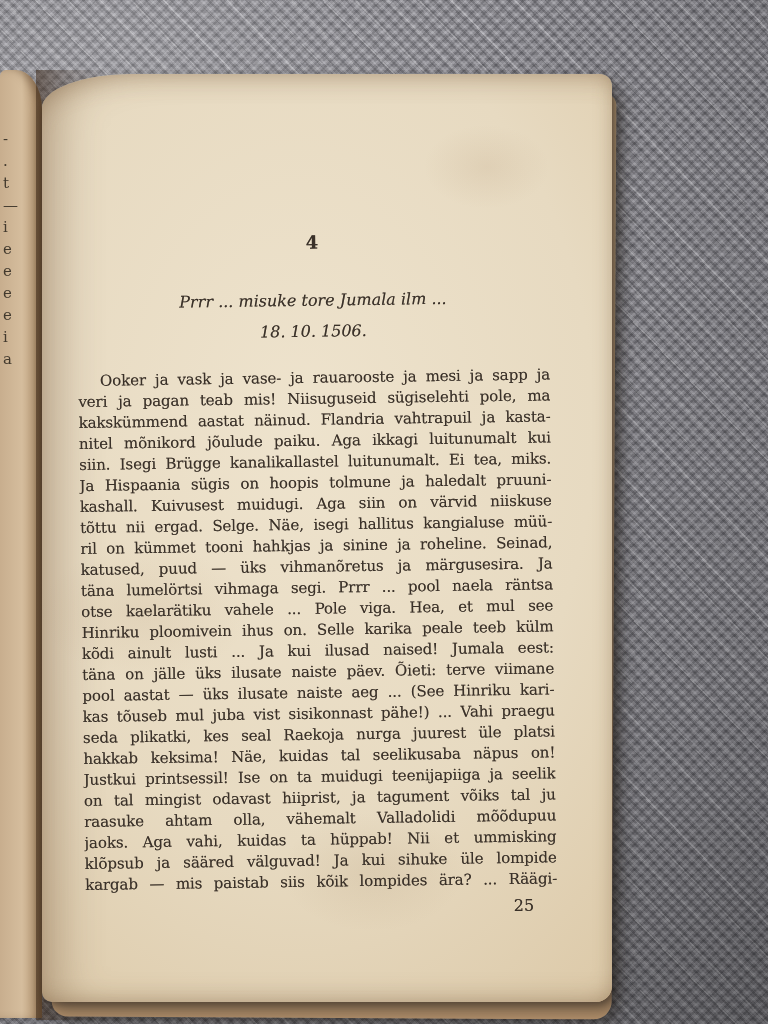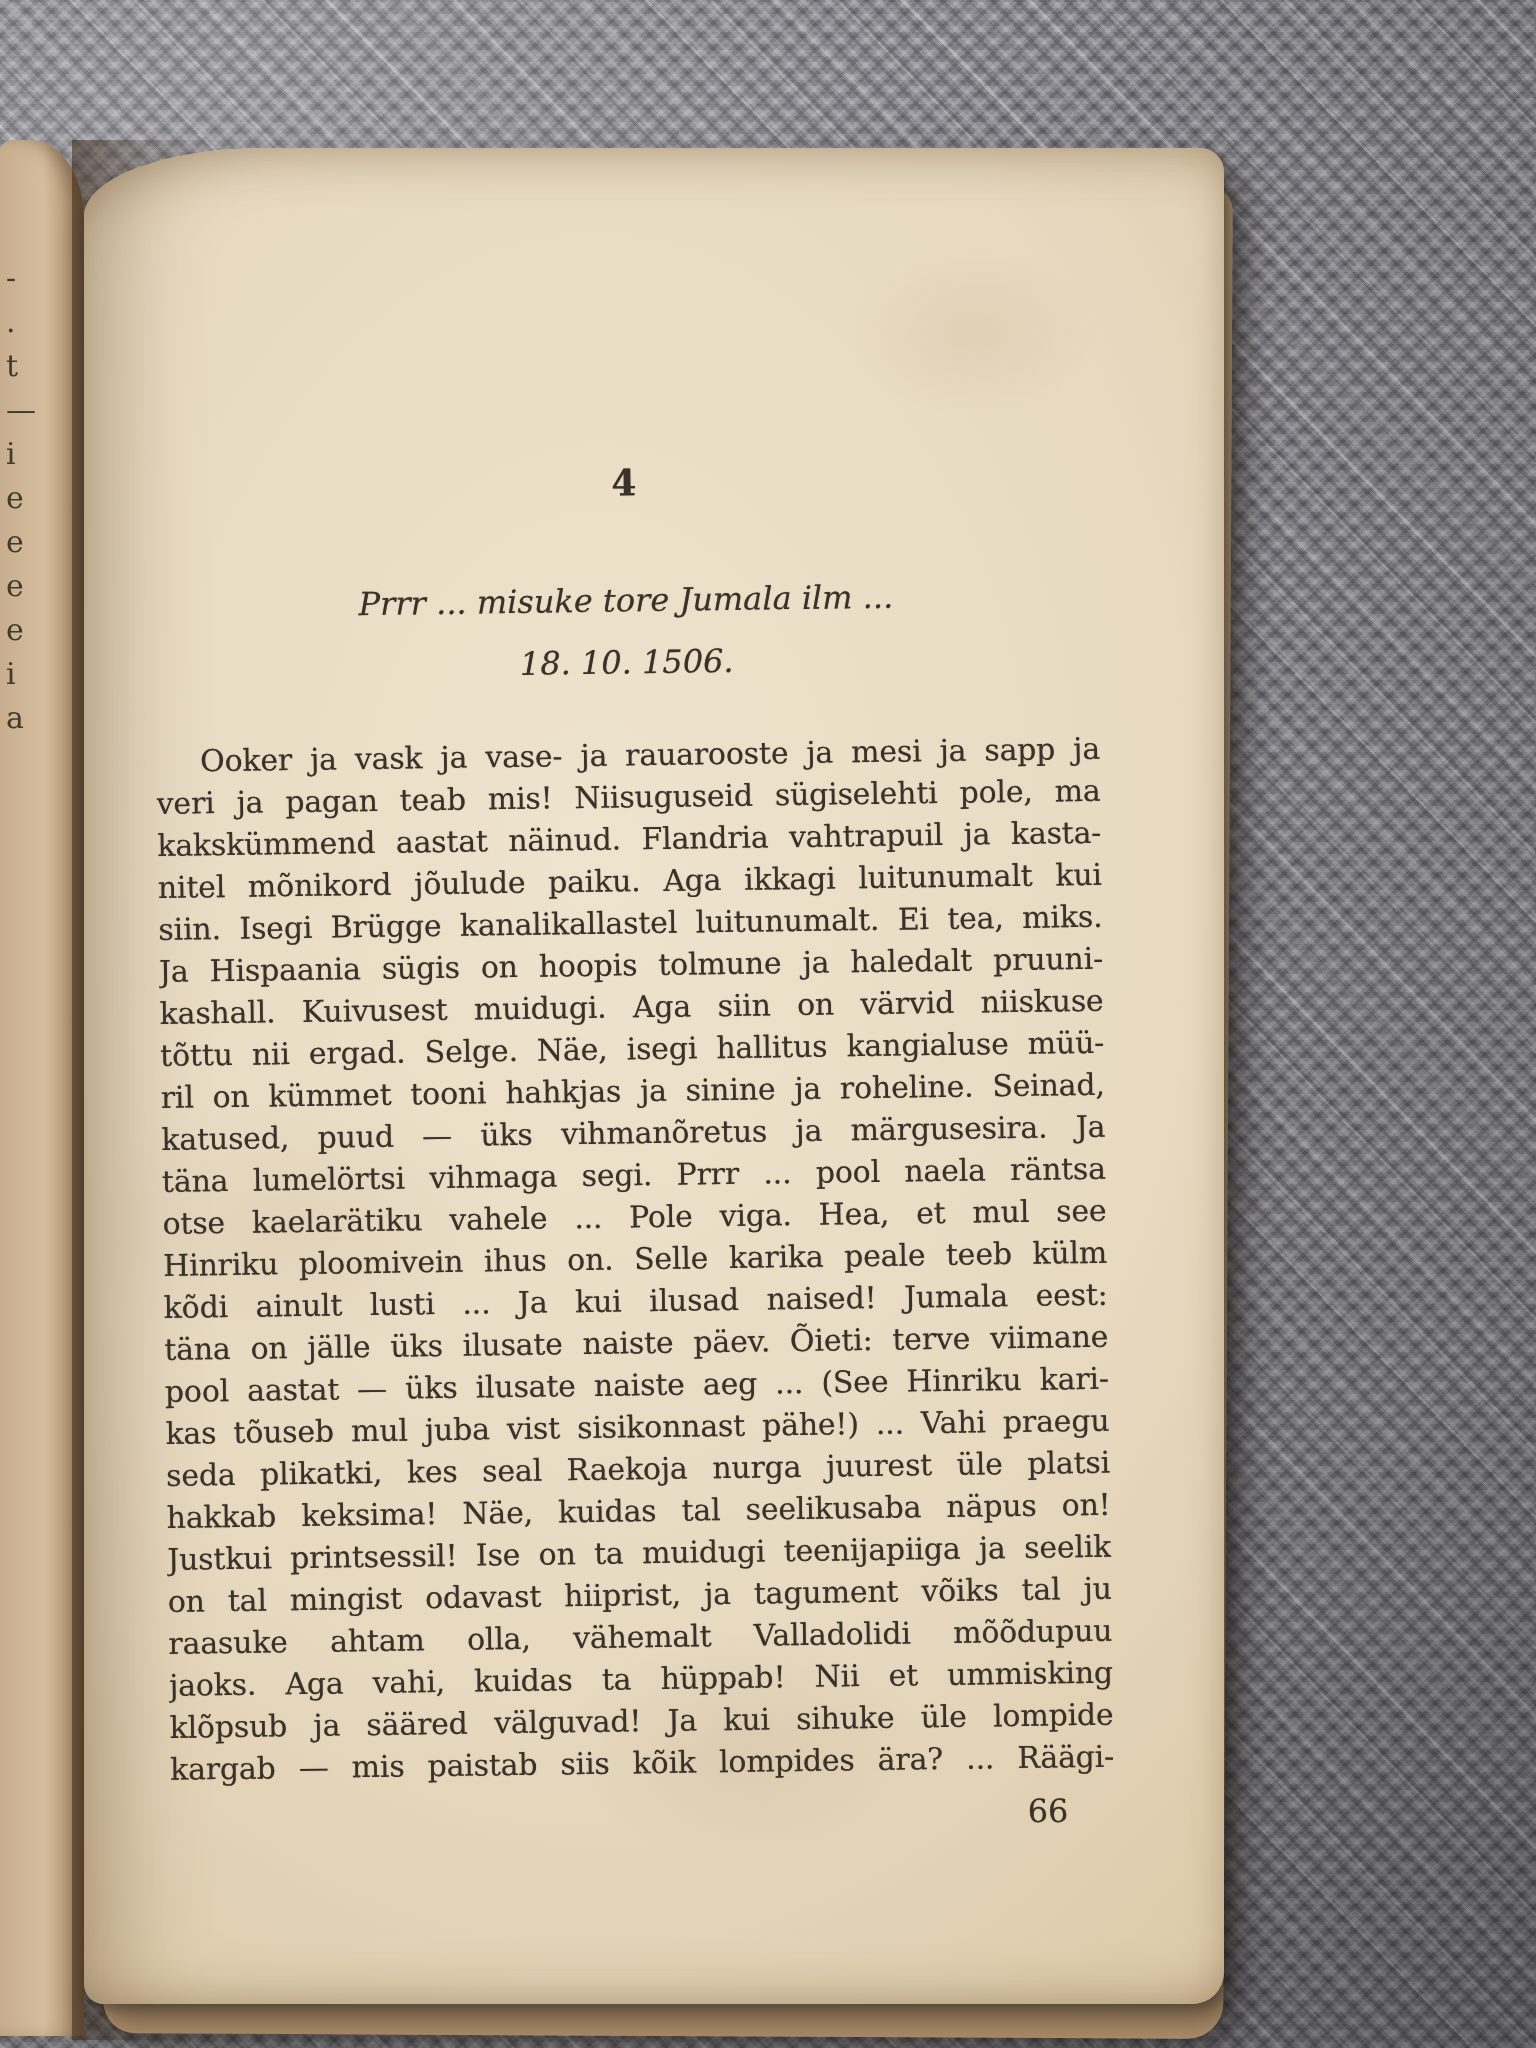--- a/index.html
+++ b/index.html
@@ -135,15 +135,15 @@
           <div class="bline">seda plikatki, kes seal Raekoja nurga juurest üle platsi</div>
           <div class="bline">hakkab keksima! Näe, kuidas tal seelikusaba näpus on!</div>
           <div class="bline">Justkui printsessil! Ise on ta muidugi teenijapiiga ja seelik</div>
           <div class="bline">on tal mingist odavast hiiprist, ja tagument võiks tal ju</div>
           <div class="bline">raasuke ahtam olla, vähemalt Valladolidi mõõdupuu</div>
           <div class="bline">jaoks. Aga vahi, kuidas ta hüppab! Nii et ummisking</div>
           <div class="bline">klõpsub ja sääred välguvad! Ja kui sihuke üle lompide</div>
           <div class="bline">kargab — mis paistab siis kõik lompides ära? ... Räägi-</div>
         </div>
     </div>
-    <div class="pagenum">66</div>
+    <div class="pagenum">25</div>
   </div>
 </div>
 
 </body></html>

